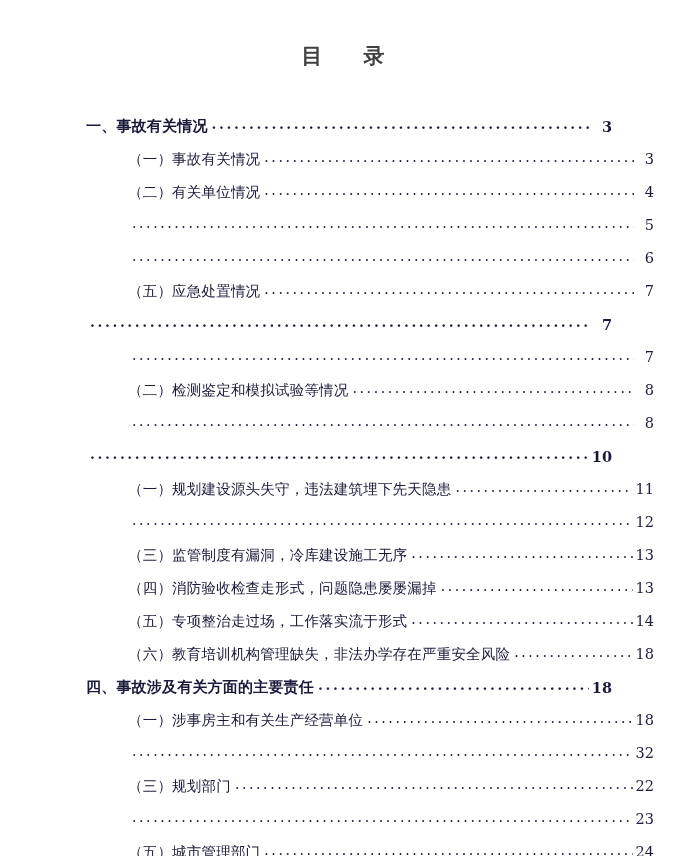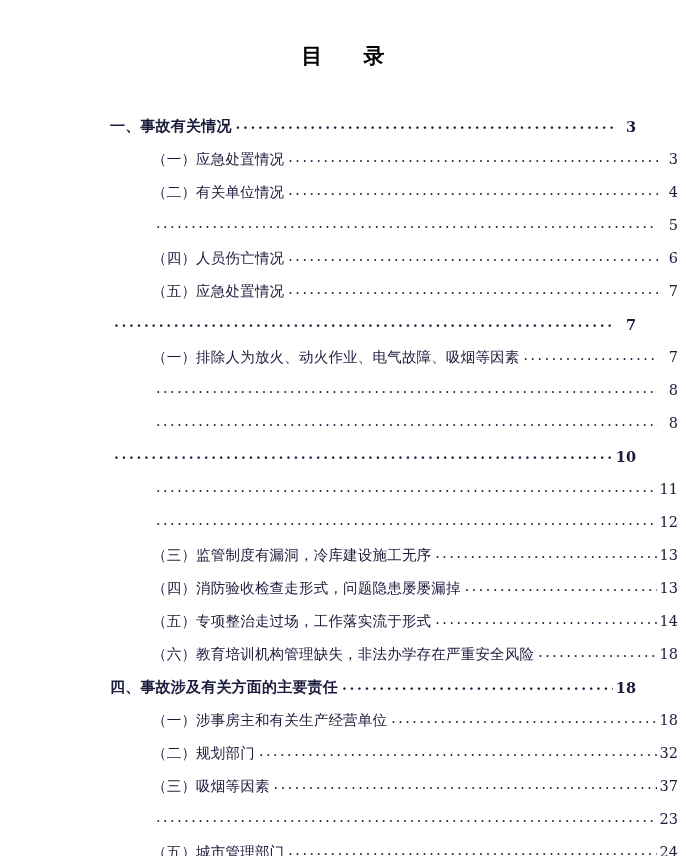--- a/index.html
+++ b/index.html
@@ -19,42 +19,41 @@
     width: 686px;
     height: 856px;
     box-sizing: border-box;
     padding: 0;
   }
   .doc-title {
     text-align: center;
     font-size: 21px;
     font-weight: bold;
     letter-spacing: 10px;
-    color: #000000;
+    color: #404040;
     margin: 0;
     padding-top: 42px;
     padding-left: 10px;
     font-family: "DejaVu Serif", "Liberation Serif", serif;
   }
   .toc {
     margin-top: 40px;
     padding-left: 86px;
     padding-right: 74px;
   }
   .toc-row {
     display: flex;
     align-items: center;
     width: 100%;
     margin-bottom: 0px;
     height: 33px;
     line-height: 33px;
     font-size: 14.5px;
     color: #1a1a3a;
     white-space: nowrap;
-    margin-left: 24px;
   }
   .toc-row.level-1 {
     font-weight: bold;
     font-size: 15px;
   }
   .toc-row.level-2 {
     padding-left: 42px;
     font-weight: normal;
   }
   .toc-label {
@@ -90,65 +89,65 @@
 
   <h1 class="doc-title">目　录</h1>
 
   <div class="toc">
       <div class="toc-row level-1">
         <span class="toc-label">一、事故有关情况</span>
         <span class="toc-dots">.........................................................................................</span>
         <span class="toc-page">3</span>
       </div>
       <div class="toc-row level-2">
-        <span class="toc-label">（一）应急处置情况</span>
+        <span class="toc-label">（一）事故有关情况</span>
         <span class="toc-dots">.........................................................................................</span>
         <span class="toc-page">3</span>
       </div>
       <div class="toc-row level-2">
         <span class="toc-label">（二）有关单位情况</span>
         <span class="toc-dots">.........................................................................................</span>
         <span class="toc-page">4</span>
       </div>
       <div class="toc-row level-2">
         <span class="toc-dots">.........................................................................................</span>
         <span class="toc-page">5</span>
       </div>
       <div class="toc-row level-2">
-        <span class="toc-label">（四）人员伤亡情况</span>
         <span class="toc-dots">.........................................................................................</span>
         <span class="toc-page">6</span>
       </div>
       <div class="toc-row level-2">
         <span class="toc-label">（五）应急处置情况</span>
         <span class="toc-dots">.........................................................................................</span>
         <span class="toc-page">7</span>
       </div>
       <div class="toc-row level-1">
         <span class="toc-dots">.........................................................................................</span>
         <span class="toc-page">7</span>
       </div>
       <div class="toc-row level-2">
-        <span class="toc-label">（一）排除人为放火、动火作业、电气故障、吸烟等因素</span>
         <span class="toc-dots">.........................................................................................</span>
         <span class="toc-page">7</span>
       </div>
       <div class="toc-row level-2">
+        <span class="toc-label">（二）检测鉴定和模拟试验等情况</span>
         <span class="toc-dots">.........................................................................................</span>
         <span class="toc-page">8</span>
       </div>
       <div class="toc-row level-2">
         <span class="toc-dots">.........................................................................................</span>
         <span class="toc-page">8</span>
       </div>
       <div class="toc-row level-1">
         <span class="toc-dots">.........................................................................................</span>
         <span class="toc-page">10</span>
       </div>
       <div class="toc-row level-2">
+        <span class="toc-label">（一）规划建设源头失守，违法建筑埋下先天隐患</span>
         <span class="toc-dots">.........................................................................................</span>
         <span class="toc-page">11</span>
       </div>
       <div class="toc-row level-2">
         <span class="toc-dots">.........................................................................................</span>
         <span class="toc-page">12</span>
       </div>
       <div class="toc-row level-2">
         <span class="toc-label">（三）监管制度有漏洞，冷库建设施工无序</span>
         <span class="toc-dots">.........................................................................................</span>
@@ -173,28 +172,27 @@
         <span class="toc-label">四、事故涉及有关方面的主要责任</span>
         <span class="toc-dots">.........................................................................................</span>
         <span class="toc-page">18</span>
       </div>
       <div class="toc-row level-2">
         <span class="toc-label">（一）涉事房主和有关生产经营单位</span>
         <span class="toc-dots">.........................................................................................</span>
         <span class="toc-page">18</span>
       </div>
       <div class="toc-row level-2">
-        <span class="toc-label">（二）规划部门</span>
         <span class="toc-dots">.........................................................................................</span>
         <span class="toc-page">32</span>
       </div>
       <div class="toc-row level-2">
-        <span class="toc-label">（三）吸烟等因素</span>
-        <span class="toc-dots">.........................................................................................</span>
-        <span class="toc-page">37</span>
+        <span class="toc-label">（三）规划部门</span>
+        <span class="toc-dots">.........................................................................................</span>
+        <span class="toc-page">22</span>
       </div>
       <div class="toc-row level-2">
         <span class="toc-dots">.........................................................................................</span>
         <span class="toc-page">23</span>
       </div>
       <div class="toc-row level-2">
         <span class="toc-label">（五）城市管理部门</span>
         <span class="toc-dots">.........................................................................................</span>
         <span class="toc-page">24</span>
       </div>

